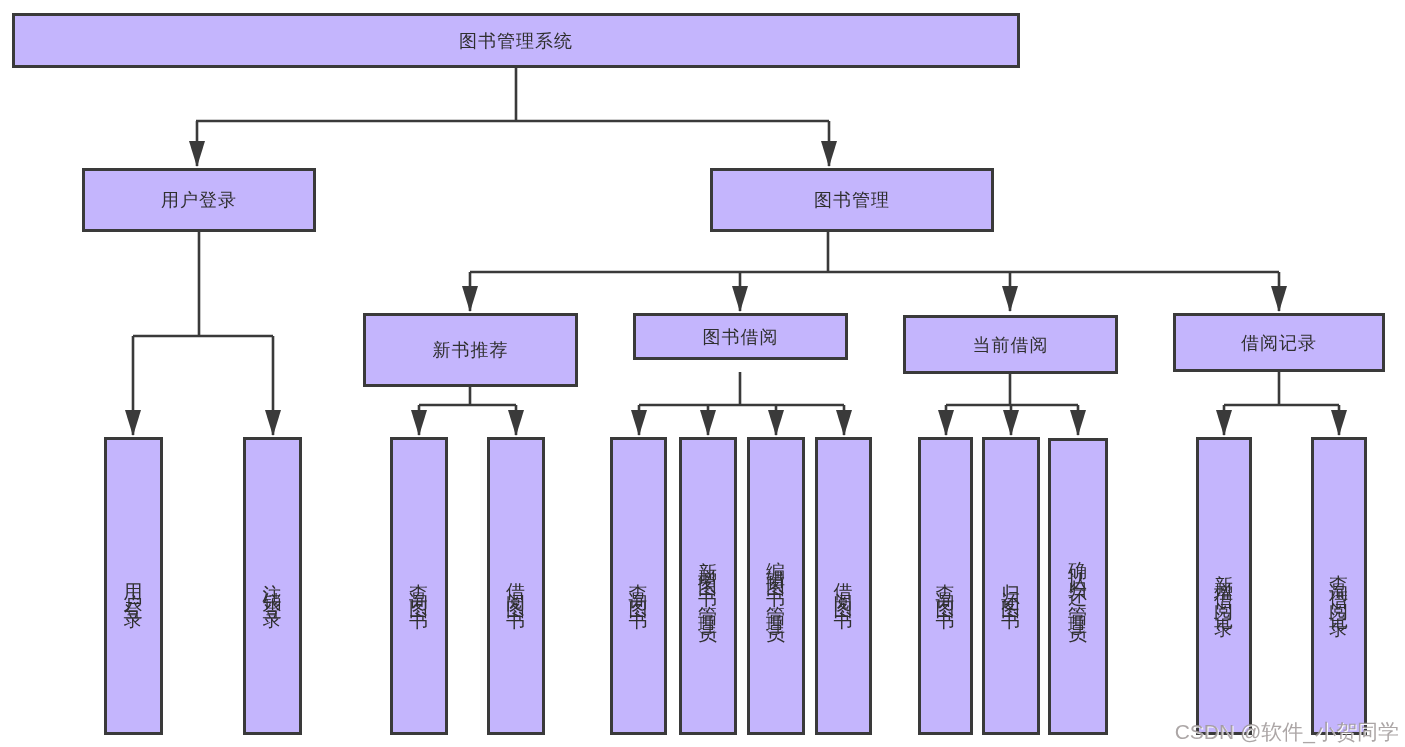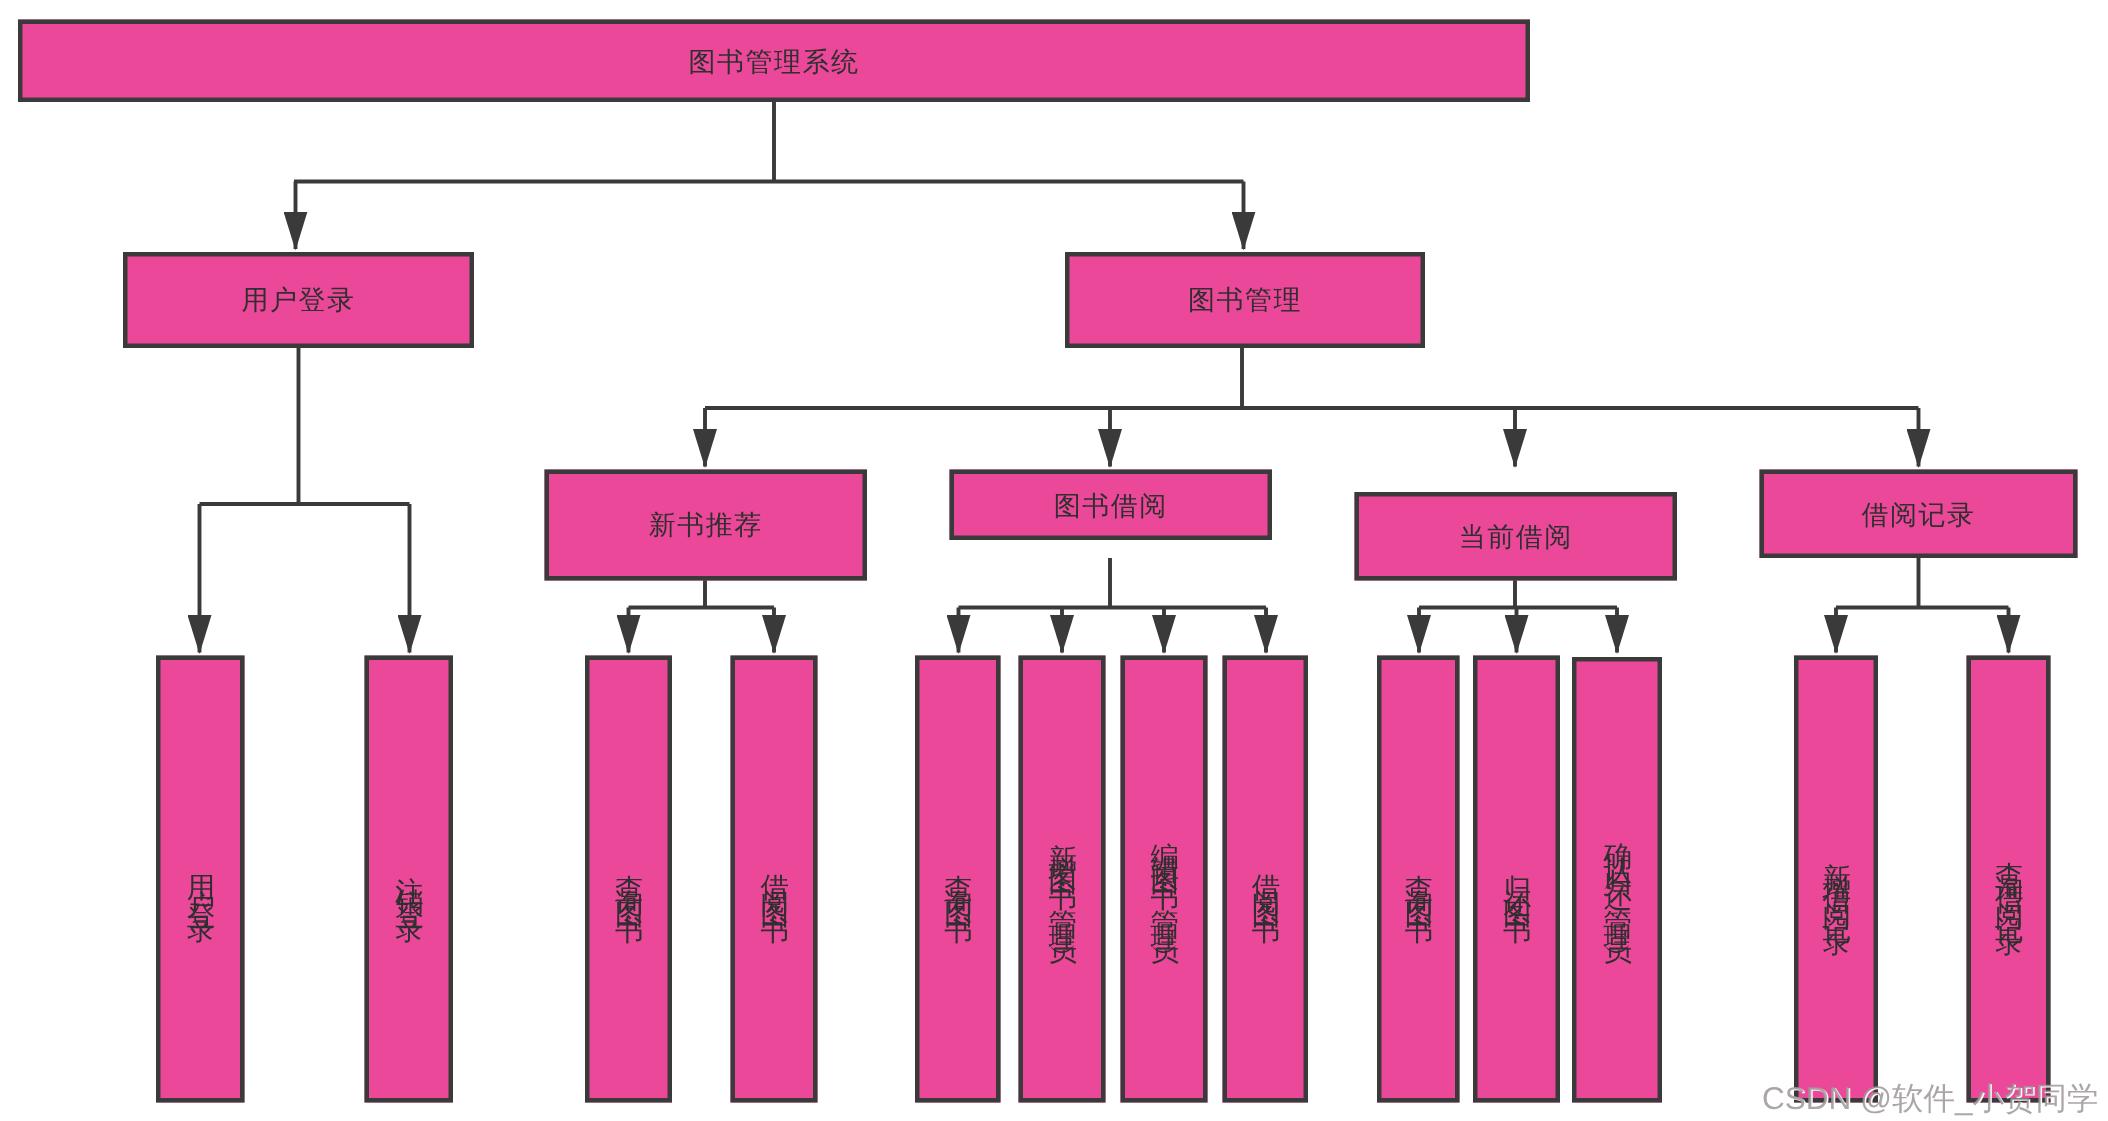--- a/index.html
+++ b/index.html
@@ -18,21 +18,21 @@
   #connectors {
     position: absolute;
     left: 0;
     top: 0;
     z-index: 1;
   }
   .node {
     position: absolute;
     box-sizing: border-box;
     border: 3px solid #3a3a3a;
-    background: #ec4899;
+    background: #c4b5fd;
     display: flex;
     align-items: center;
     justify-content: center;
     color: #2f2f2f;
     z-index: 2;
   }
   .node.h {
     font-size: 18px;
     letter-spacing: 1px;
     white-space: nowrap;
@@ -103,31 +103,31 @@
     </g>
   </svg>
 
   <div class="node h" style="left:12px; top:13px; width:1008px; height:55px;">
     <span>图书管理系统</span>
   </div>
 
   <div class="node h" style="left:82px; top:168px; width:234px; height:64px;">
     <span>用户登录</span>
   </div>
-  <div class="node h" style="left:710px; top:168px; width:240px; height:64px;">
+  <div class="node h" style="left:710px; top:168px; width:284px; height:64px;">
     <span>图书管理</span>
   </div>
 
   <div class="node h" style="left:363px; top:313px; width:215px; height:74px;">
     <span>新书推荐</span>
   </div>
   <div class="node h" style="left:633px; top:313px; width:215px; height:47px;">
     <span>图书借阅</span>
   </div>
-  <div class="node h" style="left:903px; top:328px; width:215px; height:59px;">
+  <div class="node h" style="left:903px; top:315px; width:215px; height:59px;">
     <span>当前借阅</span>
   </div>
   <div class="node h" style="left:1173px; top:313px; width:212px; height:59px;">
     <span>借阅记录</span>
   </div>
 
   <div class="node leaf" style="left:104px; top:437px; width:59px; height:298px;">
     <span class="vtext">用户登录</span>
   </div>
   <div class="node leaf" style="left:243px; top:437px; width:59px; height:298px;">

